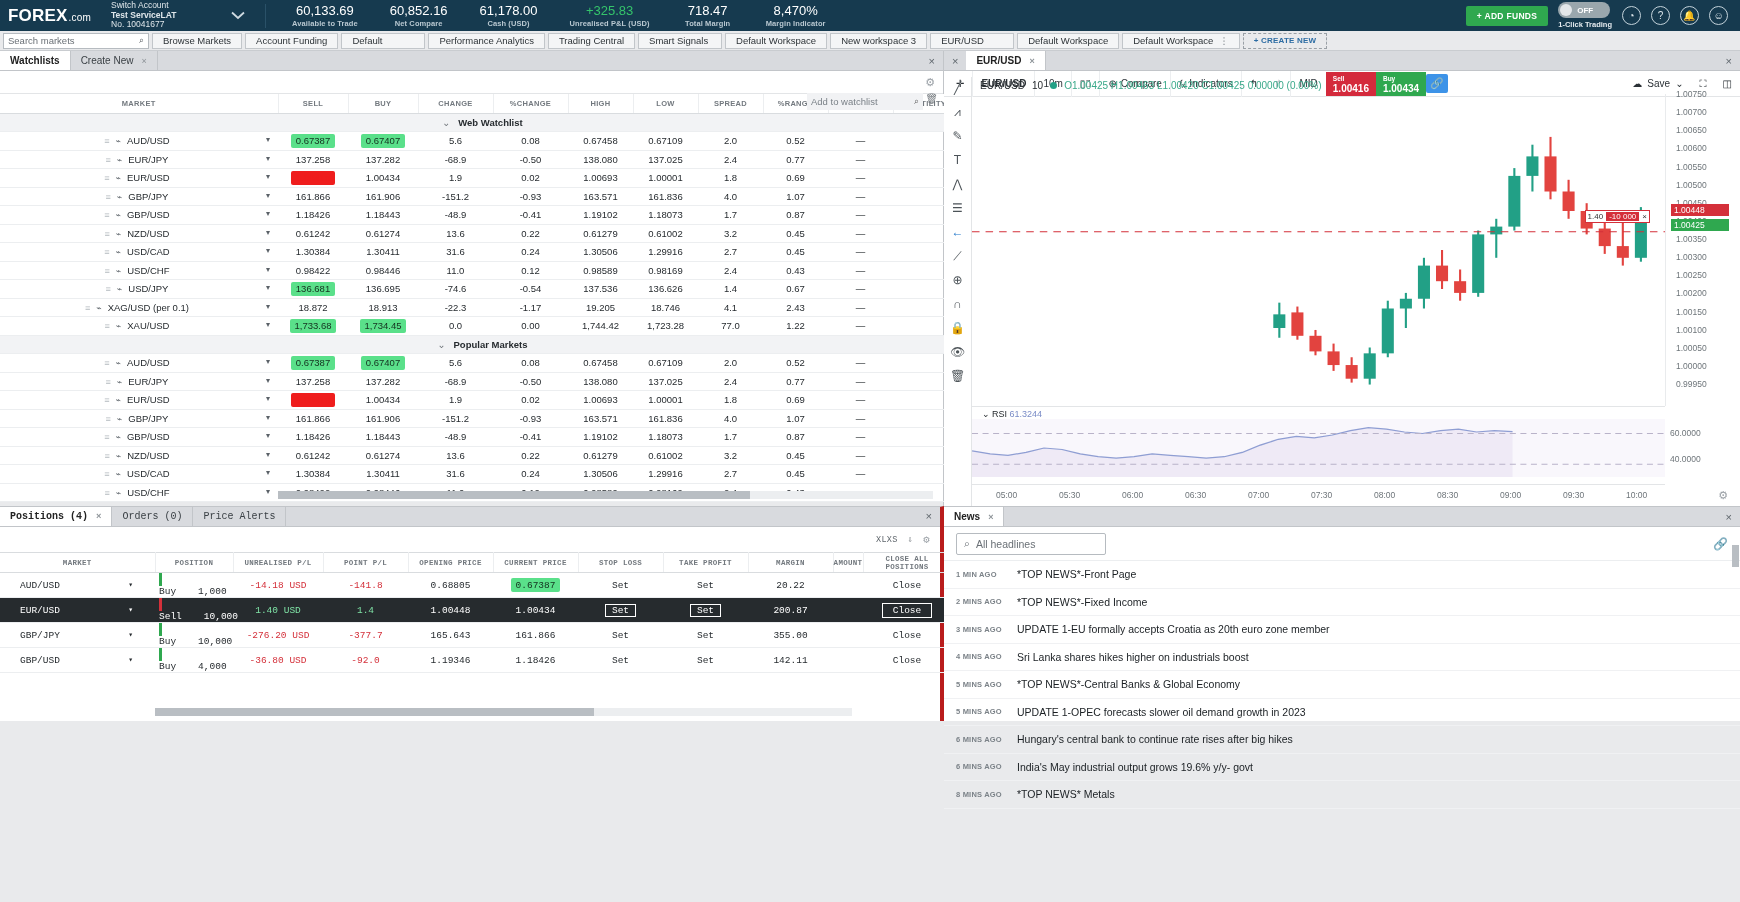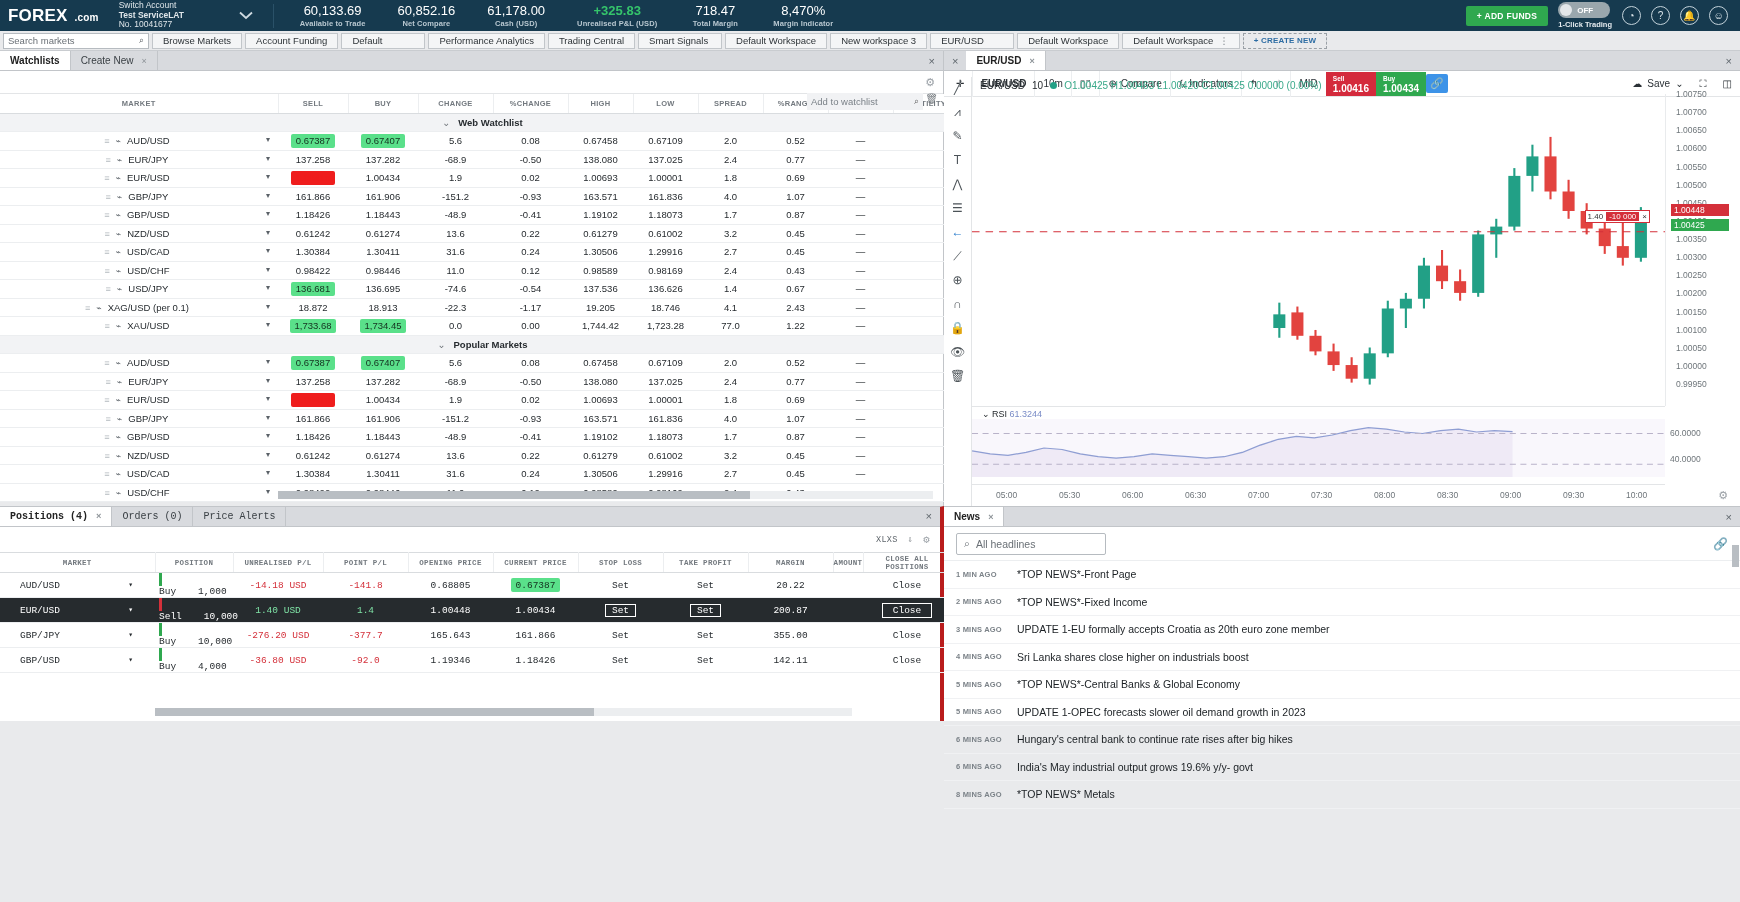--- a/index.html
+++ b/index.html
@@ -6,28 +6,28 @@
   html,body { width:1740px; height:902px; overflow:hidden;
     font-family:"Liberation Sans", sans-serif; font-size:11px; color:#333;
     background:#e9eaec; }
   .app { width:1740px; height:721px; position:relative; }
 
   
   .topbar { height:31px; background:#163a4f; display:flex; align-items:center;
     padding:0 8px; color:#fff; position:relative; }
   .logo { font-size:17px; font-weight:bold; letter-spacing:.2px; margin-right:20px;
     display:flex; align-items:baseline; }
-  .logo .dotcom { font-size:10px; font-weight:bold; margin-left:7px; }
+  .logo .dotcom { font-size:10px; font-weight:normal; margin-left:1px; }
   .acct { font-size:8.5px; line-height:9.5px; color:#dfe6ea; min-width:110px; }
   .acct b { font-weight:bold; }
   .sep-v { width:1px; height:24px; background:#2a5168; margin:0 10px; }
   .caret-wrap { padding:0 10px; cursor:pointer; }
   .stat { text-align:center; padding:0 16px; min-width:84px; }
   .stat .v { font-size:13px; line-height:15px; font-weight:400; color:#fff; }
-  .stat .v.pos { color:#35c46b; font-weight:bold; }
+  .stat .v.pos { color:#35c46b; font-weight:normal; }
   .stat .l { font-size:7.5px; color:#b9c8d1; font-weight:bold; letter-spacing:.1px; margin-top:1px;}
   .topright { margin-left:auto; display:flex; align-items:center; gap:10px; padding-right:4px;}
   .addfunds { background:#2fa84f; color:#fff; font-size:8.5px; font-weight:bold;
     padding:5px 11px; border-radius:2px; letter-spacing:.3px; cursor:pointer; }
   .oneclick { text-align:center; }
   .toggle { width:52px; height:16px; background:#9aa7ad; border-radius:9px;
     display:flex; align-items:center; padding:2px; position:relative; }
   .toggle .knob { width:12px; height:12px; border-radius:50%; background:#e3e7e9; }
   .toggle .tlabel { font-size:8px; font-weight:bold; color:#fff; margin-left:5px; }
   .oneclick .cap { font-size:7.5px; font-weight:bold; color:#e4eaee; margin-top:2px; }
@@ -889,21 +889,21 @@
             <div class="newsitem">
               <span class="ago">2 MINS AGO</span>
               <span class="hl">*TOP NEWS*-Fixed Income</span>
             </div>
             <div class="newsitem">
               <span class="ago">3 MINS AGO</span>
               <span class="hl">UPDATE 1-EU formally accepts Croatia as 20th euro zone member</span>
             </div>
             <div class="newsitem">
               <span class="ago">4 MINS AGO</span>
-              <span class="hl">Sri Lanka shares close higher on industrials boost</span>
+              <span class="hl">Sri Lanka shares hikes higher on industrials boost</span>
             </div>
             <div class="newsitem">
               <span class="ago">5 MINS AGO</span>
               <span class="hl">*TOP NEWS*-Central Banks &amp; Global Economy</span>
             </div>
             <div class="newsitem">
               <span class="ago">5 MINS AGO</span>
               <span class="hl">UPDATE 1-OPEC forecasts slower oil demand growth in 2023</span>
             </div>
             <div class="newsitem">

